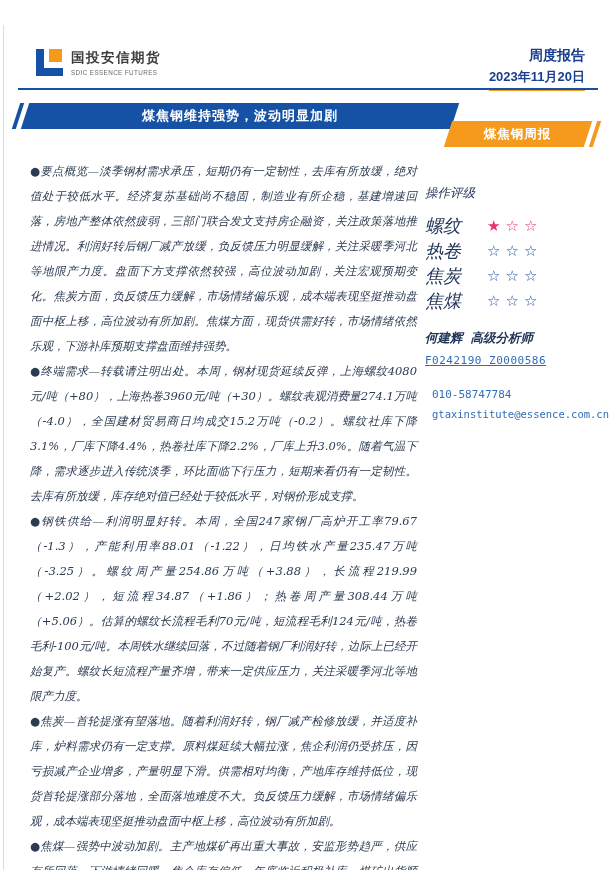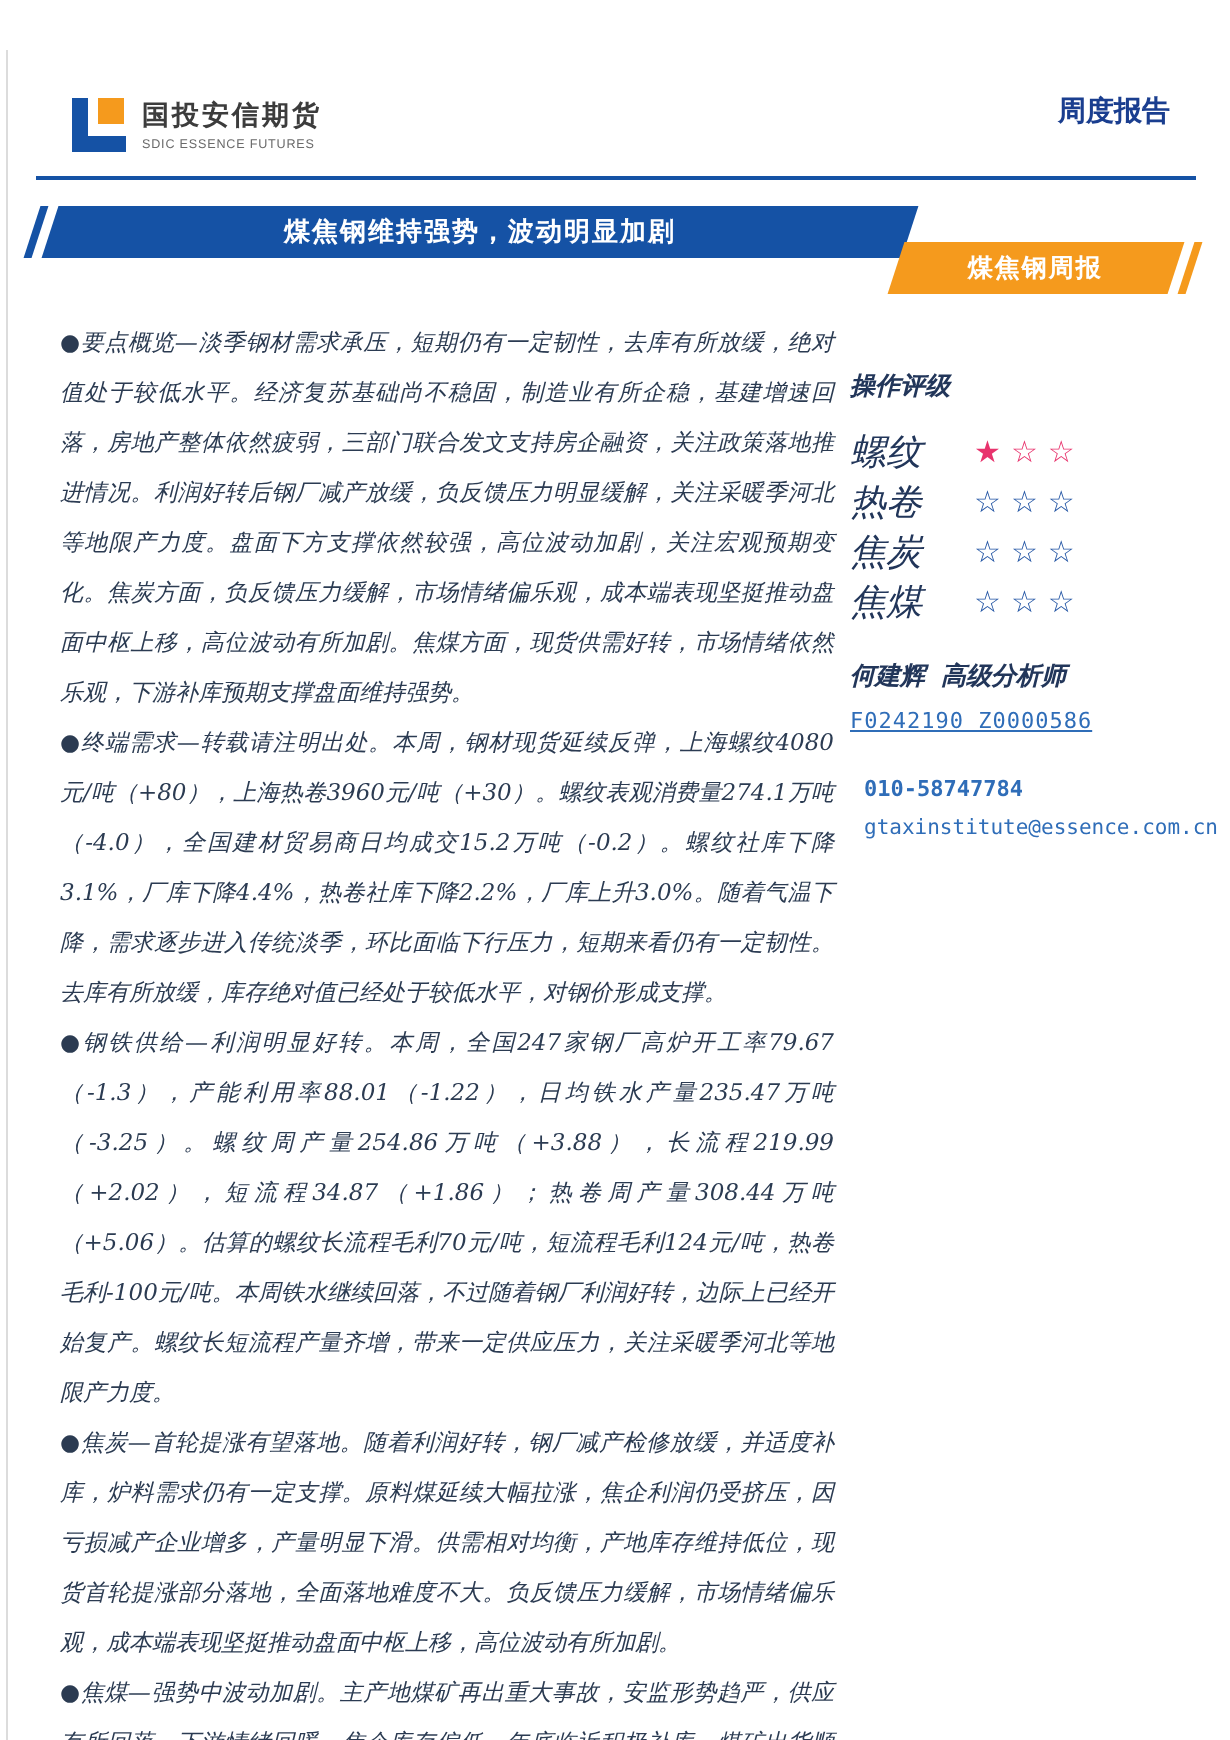--- a/index.html
+++ b/index.html
@@ -46,30 +46,30 @@
   
   .body-col { position:absolute; left:30px; top:134px; width:387px;
               font-family:"DejaVu Serif", serif; font-style:italic;
               font-size:11.5px; line-height:25px; color:#2b3b52; text-align:justify; }
   .para { margin:0; }
   .para .lead { font-weight:normal; font-style:italic; }
 
   
   .sidebar { position:absolute; left:425px; top:160px; width:180px;
              font-family:"DejaVu Serif", serif; font-style:italic; color:#22365a; }
-  .rating-title { font-size:12.5px; font-weight:bold; margin-bottom:11px; }
+  .rating-title { font-size:12.5px; font-weight:normal; margin-bottom:11px; }
   .rating-row { display:flex; align-items:center; height:25px; }
   .rating-name { width:62px; font-size:18px; }
   .rating-stars { font-style:normal; font-size:15px; letter-spacing:5px;
                   font-family:"DejaVu Sans", sans-serif; }
   .analyst-name { margin-top:17px; font-size:12.5px; font-weight:bold; }
   .analyst-name .title { margin-left:8px; }
   .contact { font-family:"DejaVu Sans Mono", monospace; font-style:normal; color:#2f6db8; }
   .analyst-codes { margin-top:7px; font-size:11px; letter-spacing:0.5px;text-decoration:underline; }
-  .analyst-phone { margin-top:21px; padding-left:7px; font-size:11px;font-weight:bold; }
+  .analyst-phone { margin-top:21px; padding-left:7px; font-size:11px; }
   .analyst-email { margin-top:7px; padding-left:7px; font-size:10.5px;text-align:center; }
 
   
   .footer { position:absolute; left:18px; right:20px; top:848px; height:14px;
             font-size:8.5px; color:#5b9bd5; }
   .footer .f-left { position:absolute; left:0; top:0; }
   .footer .f-page { position:absolute; left:0; right:0; top:0; text-align:center; }
   .footer .f-right { position:absolute; right:0; top:0; }
 </style>
 </head>
@@ -86,20 +86,21 @@
         <span class="lm-bottom"></span>
         <span class="lm-orange"></span>
       </div>
       <div class="logo-text">
         <div class="logo-cn">国投安信期货</div>
         <div class="logo-en">SDIC ESSENCE FUTURES</div>
       </div>
     </div>
     <div class="header-right">
       <div class="report-type">周度报告</div>
+      <div class="report-date">2023年11月20日</div>
     </div>
   </div>
   <div class="header-rule"></div>
 
   <div class="banner-sliver-left"></div>
   <div class="banner-blue">
     <span>煤焦钢维持强势，波动明显加剧</span>
   </div>
   <div class="banner-orange">
     <span>煤焦钢周报</span>

